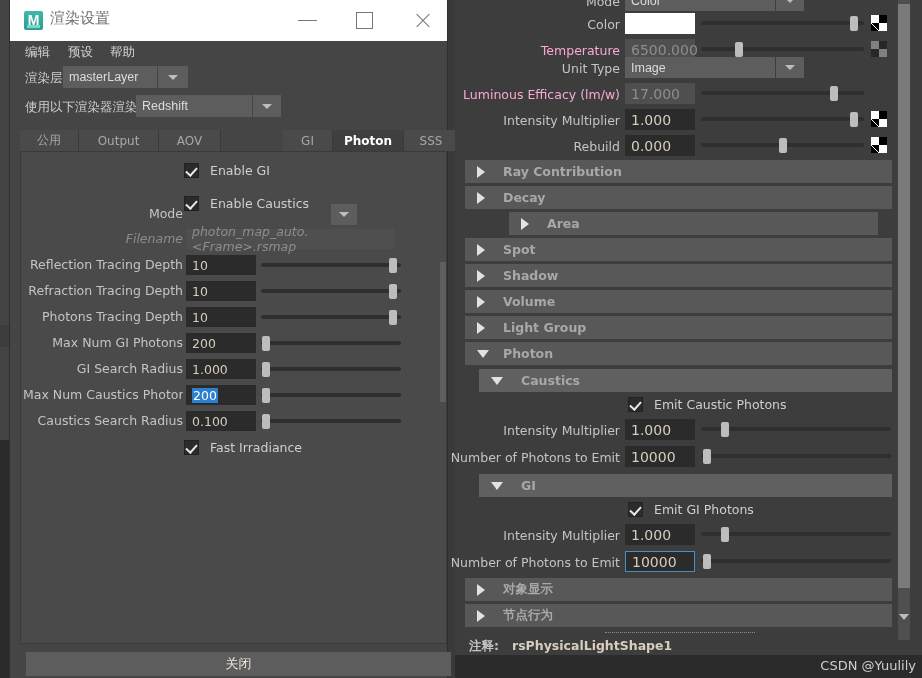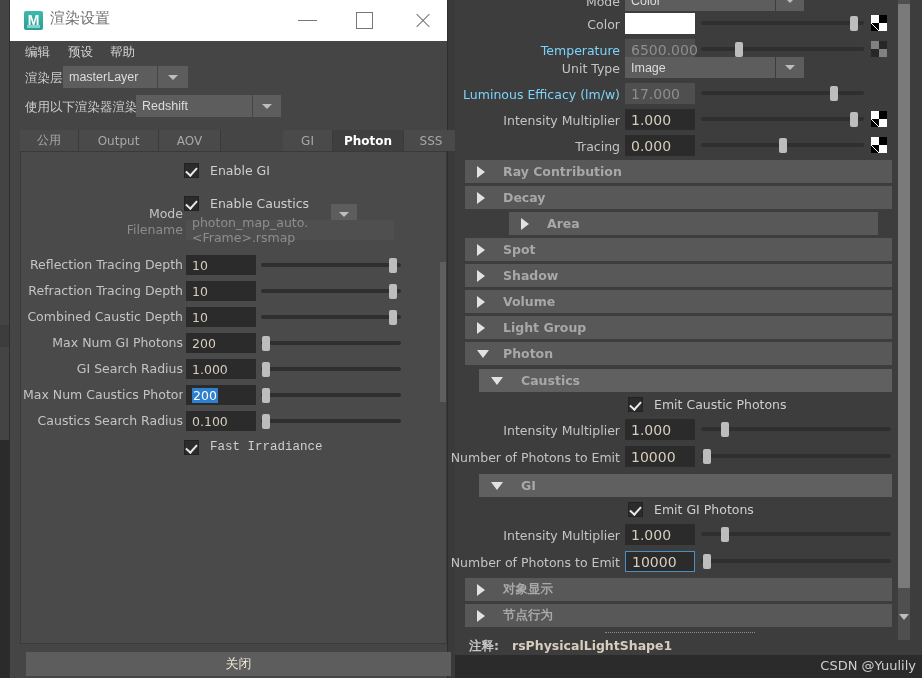--- a/index.html
+++ b/index.html
@@ -99,21 +99,21 @@
   .sel-txt{background:#2d7fd0;color:#ffffff;padding:0 1px;}
   .slider{position:absolute;height:20px;}
   .strack{position:absolute;left:0;top:8px;width:100%;height:4px;background:#2f2f2f;border-radius:2px;}
   .sknob{position:absolute;top:3px;width:8px;height:15px;background:#bdbdbd;border-radius:2px;}
 
   
   #ae{position:absolute;left:455px;top:0;width:467px;height:678px;background:#3d3d3d;}
   .ae-row{position:absolute;left:0;width:430px;height:24px;}
   .ae-label{position:absolute;right:0;top:4px;width:215px;text-align:right;font-size:12.5px;
     color:#c4c4c4;font-family:"DejaVu Sans",sans-serif;white-space:nowrap;overflow:hidden;}
-  .ae-label.dim{color:#7dd3fc;}
+  .ae-label.dim{color:#f9a8d4;}
   .ae-field{position:absolute;height:21px;background:#2b2b2b;color:#d6cdbc;font-size:14px;
     display:flex;align-items:center;padding-left:6px;box-sizing:border-box;
     font-family:"DejaVu Sans",sans-serif;}
   .ae-field.dim{background:#4f4f4f;color:#8d8d8d;}
   .ae-field.focus{border:1px solid #4a8ec2;}
   .swatch{position:absolute;height:21px;background:#ffffff;}
   .checker{position:absolute;width:16px;height:16px;
     background-image:
       linear-gradient(45deg,#000 25%,transparent 25%,transparent 75%,#000 75%),
       linear-gradient(45deg,#000 25%,transparent 25%,transparent 75%,#000 75%);
@@ -222,42 +222,42 @@
         <div class="frow" style="top: 30px; margin-top: 12px;">
           <div class="chk on" style="left: 163px; top: 2px;"></div>
           <div class="chklabel" style="left: 189px; top: 2px;">Enable Caustics</div>
         </div>
         <div class="frow" style="top: 52px;">
           <div class="flabel" style="right: 265px; width: 160px;">Mode</div>
           <div class="cmb-arrow" style="left: 310px; top: 0px; width: 26px; height: 21px;">
             <span class="tri-down"></span>
           </div>
         </div>
-        <div class="frow" style="top: 68px;">
+        <div class="frow" style="top: 77px; font-style: italic;">
           <div class="flabel dim" style="right: 265px; width: 160px;">Filename</div>
           <div class="numf dim" style="left: 165px; top: 0px; width: 208px;">photon_map_auto.&lt;Frame&gt;.rsmap</div>
         </div>
         <div class="frow" style="top: 103px;">
           <div class="flabel" style="right: 265px; width: 160px;">Reflection Tracing Depth</div>
           <div class="numf" style="left: 165px; top: 0px; width: 70px;">10</div>
           <div class="slider" style="left: 240px; top: 0px; width: 140px;">
             <div class="strack"></div>
             <div class="sknob" style="left:128.04px"></div>
           </div>
         </div>
         <div class="frow" style="top: 129px;">
           <div class="flabel" style="right: 265px; width: 160px;">Refraction Tracing Depth</div>
           <div class="numf" style="left: 165px; top: 0px; width: 70px;">10</div>
           <div class="slider" style="left: 240px; top: 0px; width: 140px;">
             <div class="strack"></div>
             <div class="sknob" style="left:128.04px"></div>
           </div>
         </div>
         <div class="frow" style="top: 155px;">
-          <div class="flabel" style="right: 265px; width: 160px;">Combined Caustic Depth</div>
+          <div class="flabel" style="right: 265px; width: 160px;">Photons Tracing Depth</div>
           <div class="numf" style="left: 165px; top: 0px; width: 70px;">10</div>
           <div class="slider" style="left: 240px; top: 0px; width: 140px;">
             <div class="strack"></div>
             <div class="sknob" style="left:128.04px"></div>
           </div>
         </div>
         <div class="frow" style="top: 181px;">
           <div class="flabel" style="right: 265px; width: 160px;">Max Num GI Photons</div>
           <div class="numf" style="left: 165px; top: 0px; width: 70px;">200</div>
           <div class="slider" style="left: 240px; top: 0px; width: 140px;">
@@ -286,21 +286,21 @@
         <div class="frow" style="top: 259px;">
           <div class="flabel" style="right: 265px; width: 160px;">Caustics Search Radius</div>
           <div class="numf" style="left: 165px; top: 0px; width: 70px;">0.100</div>
           <div class="slider" style="left: 240px; top: 0px; width: 140px;">
             <div class="strack"></div>
             <div class="sknob" style="left:1.32px"></div>
           </div>
         </div>
         <div class="frow" style="top: 286px;">
           <div class="chk on" style="left: 163px; top: 2px;"></div>
-          <div class="chklabel" style="left: 189px; top: 2px; font-family: Liberation Mono, monospace;">Fast Irradiance</div>
+          <div class="chklabel" style="left: 189px; top: 2px;">Fast Irradiance</div>
         </div>
       </div>
 
     <div class="close-btn">关闭</div>
   </div>
 
   <div id="ae">
     <div id="ae-top">
         <div class="ae-row" style="top: -10px; left: 10px;">
           <div class="ae-label" style="right: 275px; width: 215px;">Mode</div>
@@ -345,21 +345,21 @@
         <div class="ae-row" style="top: 109px; left: 10px;">
           <div class="ae-label" style="right: 275px; width: 215px;">Intensity Multiplier</div>
           <div class="ae-field" style="left: 160px; top: 0px; width: 70px;">1.000</div>
           <div class="slider" style="left: 236px; top: 0px; width: 163px;">
             <div class="strack"></div>
             <div class="sknob" style="left:148.79999999999998px"></div>
           </div>
           <div class="checker" style="left: 406px; top: 2px;"></div>
         </div>
         <div class="ae-row" style="top: 135px; left: 10px;">
-          <div class="ae-label" style="right: 275px; width: 215px;">Tracing</div>
+          <div class="ae-label" style="right: 275px; width: 215px;">Rebuild</div>
           <div class="ae-field" style="left: 160px; top: 0px; width: 70px;">0.000</div>
           <div class="slider" style="left: 236px; top: 0px; width: 163px;">
             <div class="strack"></div>
             <div class="sknob" style="left:77.5px"></div>
           </div>
           <div class="checker" style="left: 406px; top: 2px;"></div>
         </div>
       </div>
     <div id="ae-sections">
         <div class="section" style="left: 10px; top: 160px; width: 427px;">

